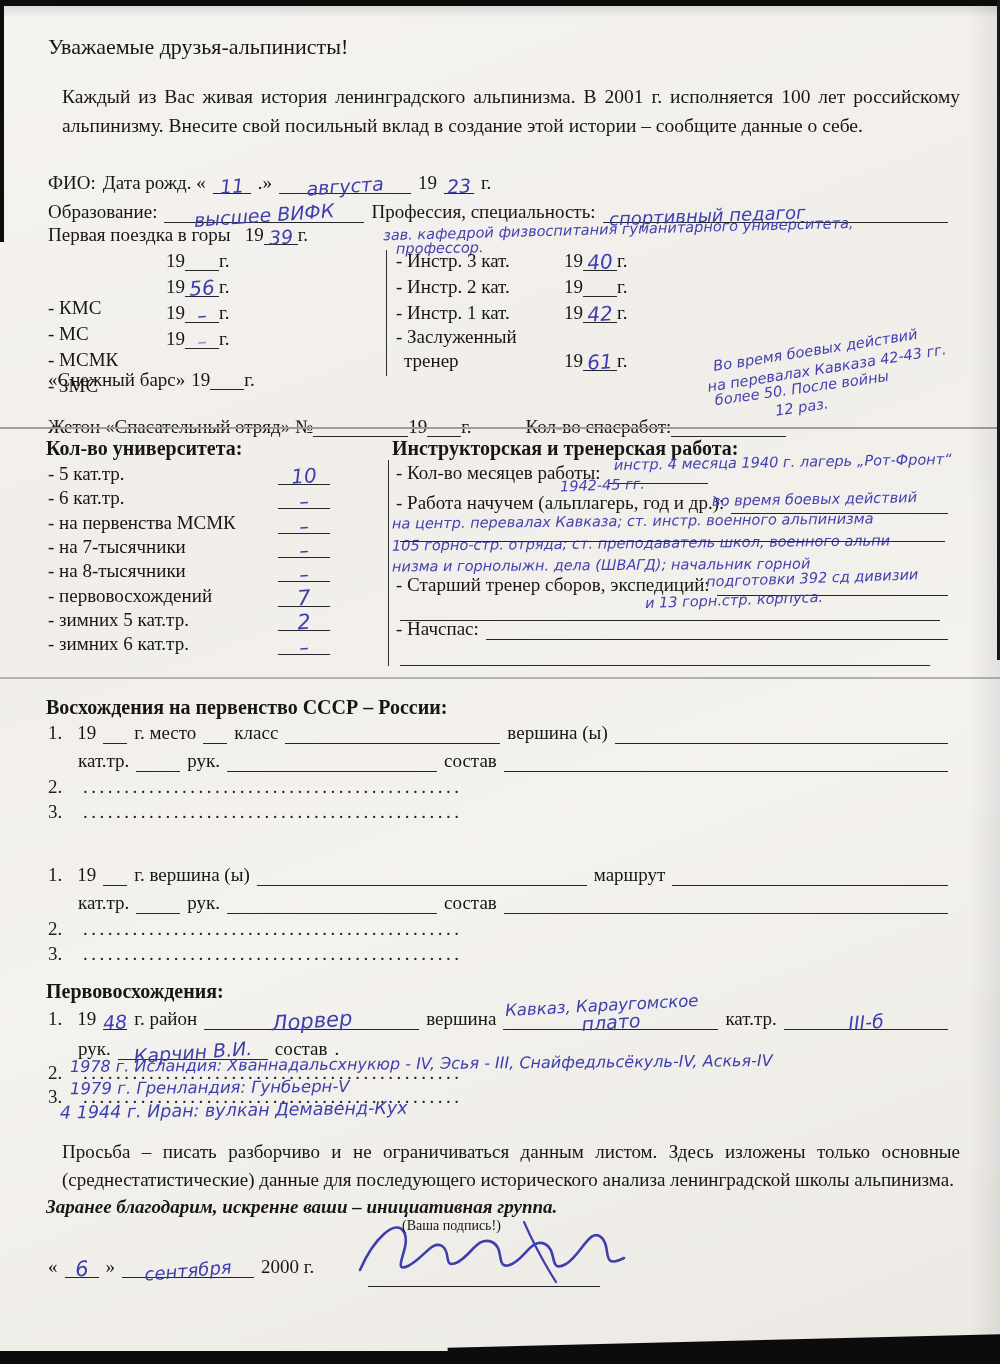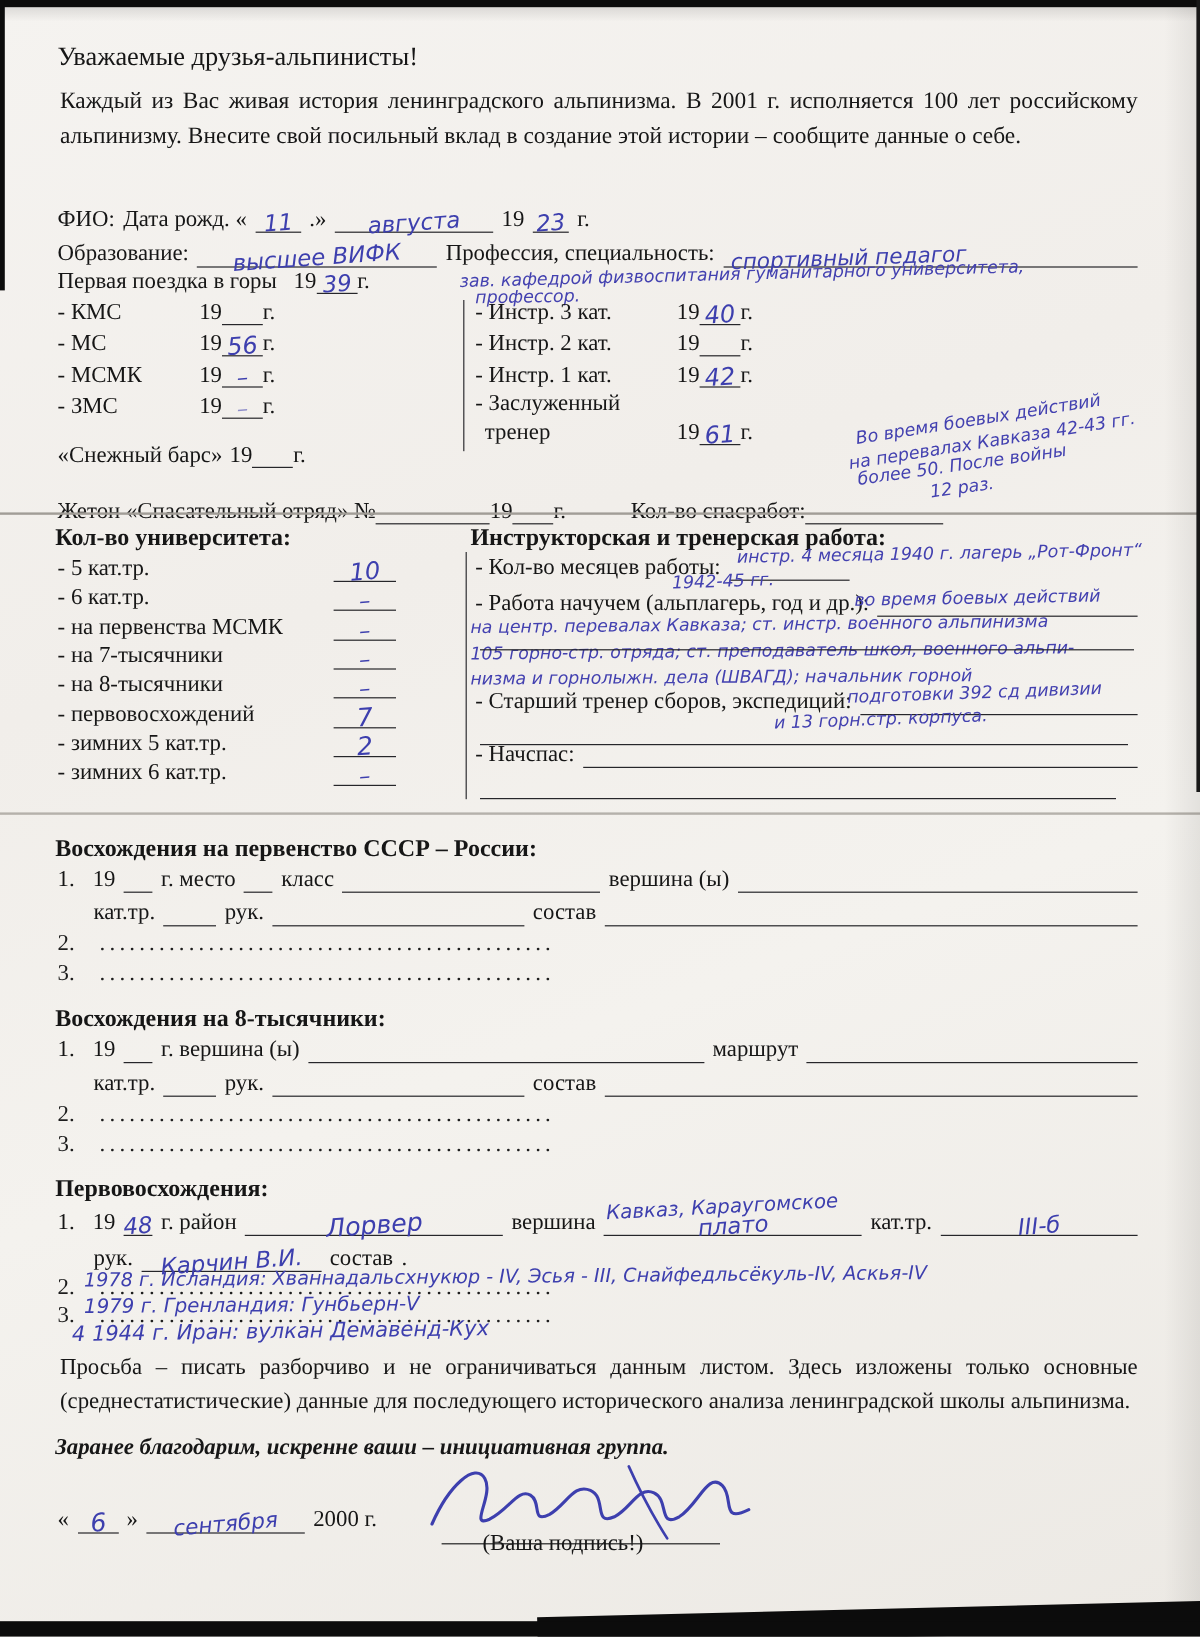--- a/index.html
+++ b/index.html
@@ -16,21 +16,21 @@
   .shade-right{position:absolute;top:0;right:0;width:30px;height:100%;
                background:linear-gradient(to right,rgba(0,0,0,0),rgba(0,0,0,0.07));}
   .shade-top{position:absolute;top:6px;left:0;right:0;height:12px;
              background:linear-gradient(to bottom,rgba(0,0,0,0.10),rgba(0,0,0,0));}
   .hr{position:absolute;left:0;right:0;height:2px;}
   .hr1{top:427px;background:#a19d97;}
   .hr2{top:677px;background:#b5b1ab;}
   .vline{position:absolute;width:0;border-left:1.6px solid #2e2e32;}
 
   .title{position:absolute;left:48px;top:34px;margin:0;font-size:22px;font-weight:normal;}
-  .para{position:absolute;left:46px;width:898px;margin:4px;font-size:19.5px;line-height:29px;text-align:justify;}
+  .para{position:absolute;left:46px;width:898px;margin:16px;font-size:19.5px;line-height:29px;text-align:justify;}
   .intro{top:66px;}
   .request{top:1122px;font-size:19px;line-height:28px;}
   .thanks{position:absolute;left:46px;top:1196px;margin:0;font-size:19px;font-weight:bold;font-style:italic;}
 
   .row{position:absolute;left:48px;right:52px;display:flex;align-items:flex-end;gap:7px;font-size:19px;white-space:nowrap;}
   .lbl{white-space:nowrap;}
   .ul{position:relative;display:inline-block;height:20px;border-bottom:1.6px solid #26262a;}
   .grow{flex:1 1 auto;}
   .w24{width:24px;}.w30{width:30px;}.w34{width:34px;}.w38{width:38px;}.w44{width:44px;}
   .w52{width:52px;}.w95{width:95px;}.w100{width:100px;}.w115{width:115px;}.w132{width:132px;}
@@ -40,27 +40,27 @@
   .hw{font-family:"DejaVu Sans",sans-serif;font-style:italic;color:#3d3fae;}
   .ul>.hw{position:absolute;left:6px;bottom:-4px;font-size:19px;}
   .ul.c>.hw{left:50%;transform:translateX(-50%) rotate(-4deg);}
   .ul>.hw.above{left:2px;bottom:14px;font-size:16.5px;transform:rotate(-3deg);}
   .hwline{position:absolute;font-family:"DejaVu Sans",sans-serif;font-style:italic;
           color:#3d3fae;white-space:nowrap;}
   .note{font-size:14.5px;color:#4341b0;}
 
   .crow{position:absolute;left:48px;width:282px;display:flex;justify-content:space-between;align-items:flex-end;font-size:19px;}
   .rkrow{position:absolute;display:flex;align-items:flex-start;gap:0;font-size:19px;}
-  .rkl{display:inline-block;width:118px;white-space:nowrap;}
+  .rkl{display:inline-block;width:118px;white-space:nowrap;margin-top:47px;}
   .rkr{display:inline-block;width:168px;white-space:nowrap;}
   .sechead{position:absolute;left:46px;margin:0;font-size:20px;font-weight:bold;}
   .dotrow{position:absolute;left:48px;font-size:19px;color:#1d1d1d;}
   .dots{letter-spacing:3.5px;}
   .sigline{position:absolute;left:368px;top:1286px;width:232px;border-bottom:1.8px solid #222;}
-  .sigcap{position:absolute;left:402px;top:1276px;font-size:19px;}
+  .sigcap{position:absolute;left:402px;top:1218px;font-size:14px;}
   .sig{position:absolute;left:352px;top:1212px;}
 </style>
 </head>
 <body>
 
 <div class="scan">
 
   <h1 class="title">Уважаемые друзья-альпинисты!</h1>
   <p class="para intro">Каждый из Вас живая история ленинградского альпинизма. В 2001 г. исполняется 100 лет российскому альпинизму. Внесите свой посильный вклад в создание этой истории – сообщите данные о себе.</p>
 
@@ -305,21 +305,20 @@
   </div>
   <div class="dotrow" style="top:776px">
     <span>2.</span>
     <span class="dots" style="margin-left:16px">..............................................</span>
   </div>
   <div class="dotrow" style="top:801px">
     <span>3.</span>
     <span class="dots" style="margin-left:16px">..............................................</span>
   </div>
 
-  <h2 class="sechead" style="top:838px">Восхождения на 8-тысячники:</h2>
   <div class="row" style="top:864px">
     <span class="lbl">1.</span>
     <span class="lbl" style="margin-left:8px">19</span>
     <span class="ul w24"></span>
     <span class="lbl">г. вершина (ы)</span>
     <span class="ul w330"></span>
     <span class="lbl">маршрут</span>
     <span class="ul grow"></span>
   </div>
   <div class="row" style="left:78px;top:892px">

